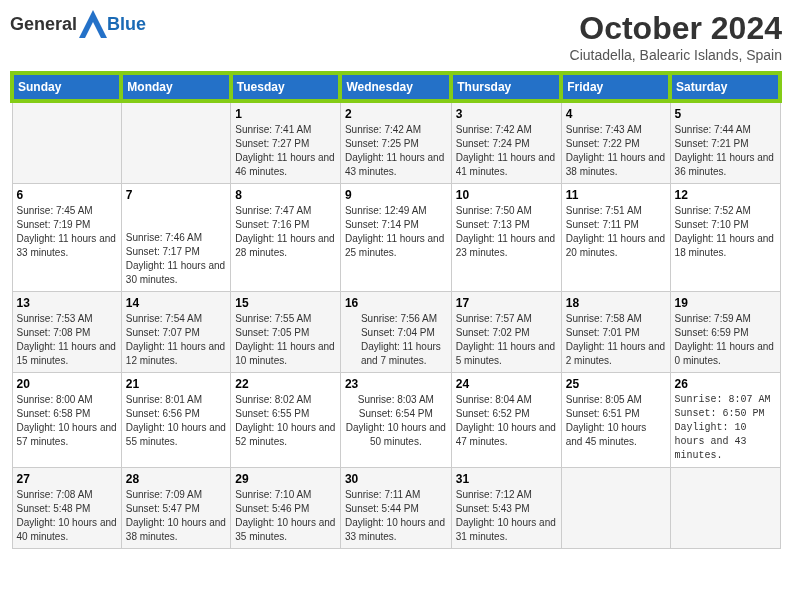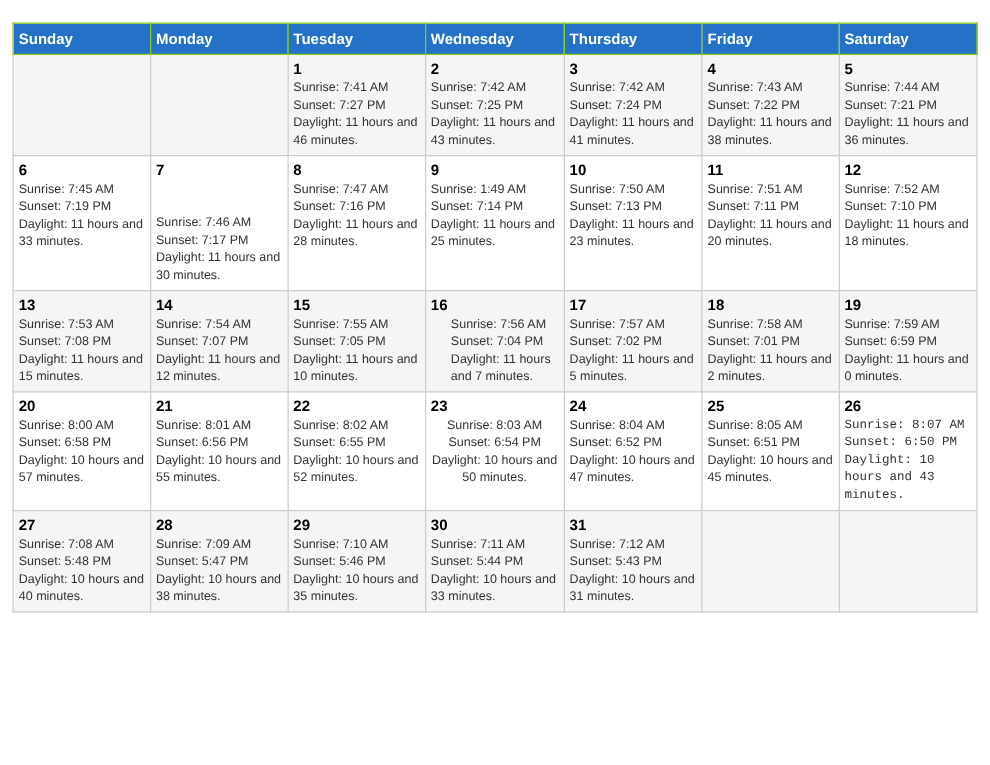--- a/index.html
+++ b/index.html
@@ -51,21 +51,21 @@
       width: 100%;
       border-collapse: collapse;
       font-size: 10.5px;
     }
     thead tr th {
       background-color: #2471c8;
       color: #fff;
       padding: 5px 4px;
       text-align: left;
       font-size: 12px;
-      border: 1px solid #84cc16;
+      border: 4px solid #84cc16;
     }
     tbody tr td {
       border: 1px solid #ccc;
       vertical-align: top;
       padding: 4px;
       min-height: 70px;
       width: 113px;
     }
     tbody tr:nth-child(odd) {
       background-color: #f5f5f5;
@@ -82,20 +82,32 @@
     .day-info {
       font-size: 10px;
       color: #333;
       line-height: 1.4;
     }
   </style>
 </head>
 <body>
 
 <div class="header">
+  <div class="logo">
+    <span class="logo-text-general">General</span>
+    <svg class="logo-icon" viewBox="0 0 28 28" xmlns="http://www.w3.org/2000/svg">
+      <polygon points="0,28 14,0 28,28" fill="#2471c8"></polygon>
+      <polygon points="6,28 14,12 22,28" fill="#fff"></polygon>
+    </svg>
+    <span class="logo-text-blue">Blue</span>
+  </div>
+  <div class="title-block">
+    <div class="month-title">October 2024</div>
+    <div class="location-title">Ciutadella, Balearic Islands, Spain</div>
+  </div>
 </div>
 
 <table>
   <thead>
     <tr>
 
     <th>Sunday</th>
         <th>Monday</th>
         <th>Tuesday</th>
         <th>Wednesday</th>
@@ -154,21 +166,21 @@
 Daylight: 11 hours and 30 minutes.</div>
         </td>
         <td>
           <span class="day-number">8</span>
           <div class="day-info" style="white-space: pre-line;">Sunrise: 7:47 AM
 Sunset: 7:16 PM
 Daylight: 11 hours and 28 minutes.</div>
         </td>
         <td>
           <span class="day-number">9</span>
-          <div class="day-info" style="white-space: pre-line;">Sunrise: 1:49 AM
+          <div class="day-info" style="white-space: pre-line;">Sunrise: 12:49 AM
 Sunset: 7:14 PM
 Daylight: 11 hours and 25 minutes.</div>
         </td>
         <td>
           <span class="day-number">10</span>
           <div class="day-info" style="white-space: pre-line;">Sunrise: 7:50 AM
 Sunset: 7:13 PM
 Daylight: 11 hours and 23 minutes.</div>
         </td>
         <td>

